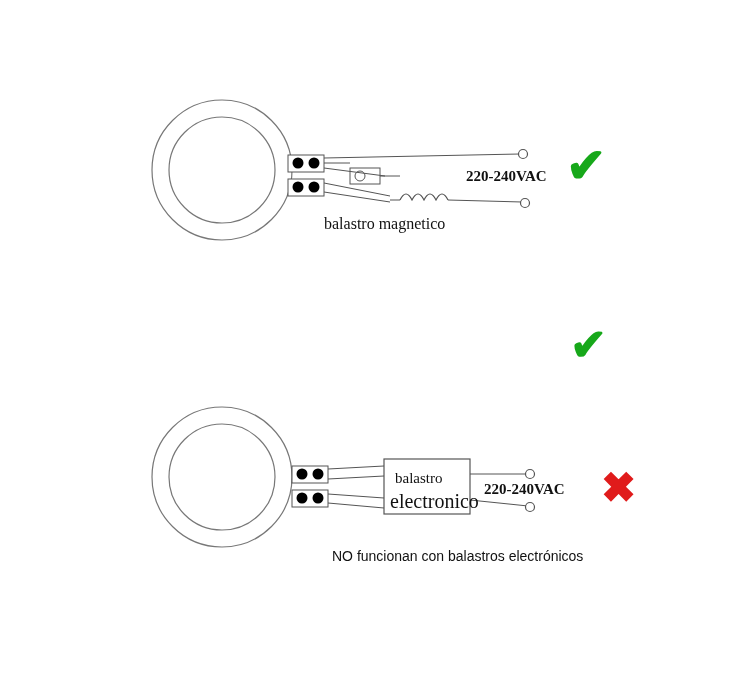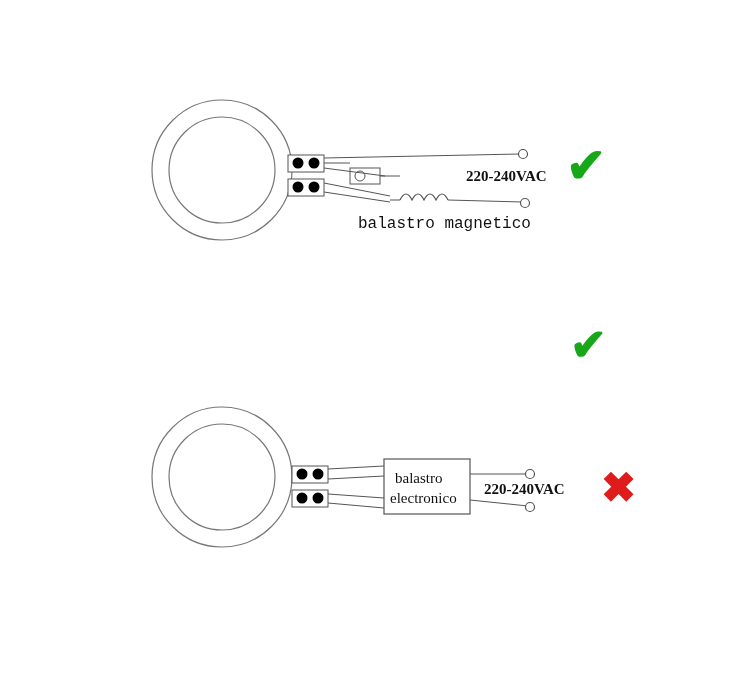--- a/index.html
+++ b/index.html
@@ -38,24 +38,24 @@
     font-family: "Liberation Sans", sans-serif;
   }
   #lbl-vac-top {
     left: 466px;
     top: 168px;
     font-size: 15px;
     font-weight: bold;
     font-family: "Liberation Serif", serif;
   }
   #lbl-ballast-mag {
-    left: 358px;
+    left: 324px;
     top: 215px;
     font-size: 16px;
-    font-family: Liberation Mono, monospace;
+    font-family: Liberation Serif, serif;
   }
   #lbl-main {
     left: 68px;
     top: 335px;
     font-size: 22px;
     font-family: "Liberation Sans", sans-serif;
     color: #1a1a1a;
   }
   #lbl-vac-bottom {
     left: 484px;
@@ -66,21 +66,21 @@
   }
   #lbl-ballast-elec-1 {
     left: 395px;
     top: 470px;
     font-size: 15px;
     font-family: "Liberation Serif", serif;
   }
   #lbl-ballast-elec-2 {
     left: 390px;
     top: 490px;
-    font-size: 15px;
+    font-size: 20px;
     font-family: "Liberation Serif", serif;
   }
   #lbl-no-func {
     left: 332px;
     top: 548px;
     font-size: 14px;
     font-family: "Liberation Sans", sans-serif;
     color: #111111;
   }
   .mark {
@@ -193,14 +193,15 @@
   <div class="mark" id="mark-check-mid">✔</div>
 
   <div class="label label-serif" id="lbl-ballast-elec-1">balastro</div>
 
   <div class="label label-serif" id="lbl-ballast-elec-2">electronico</div>
 
   <div class="label label-serif" id="lbl-vac-bottom">220-240VAC</div>
 
   <div class="mark" id="mark-cross-bottom">✖</div>
 
+  <div class="label label-sans" id="lbl-no-func">NO funcionan con balastros electrónicos</div>
 
 </div>
 
 </body></html>

